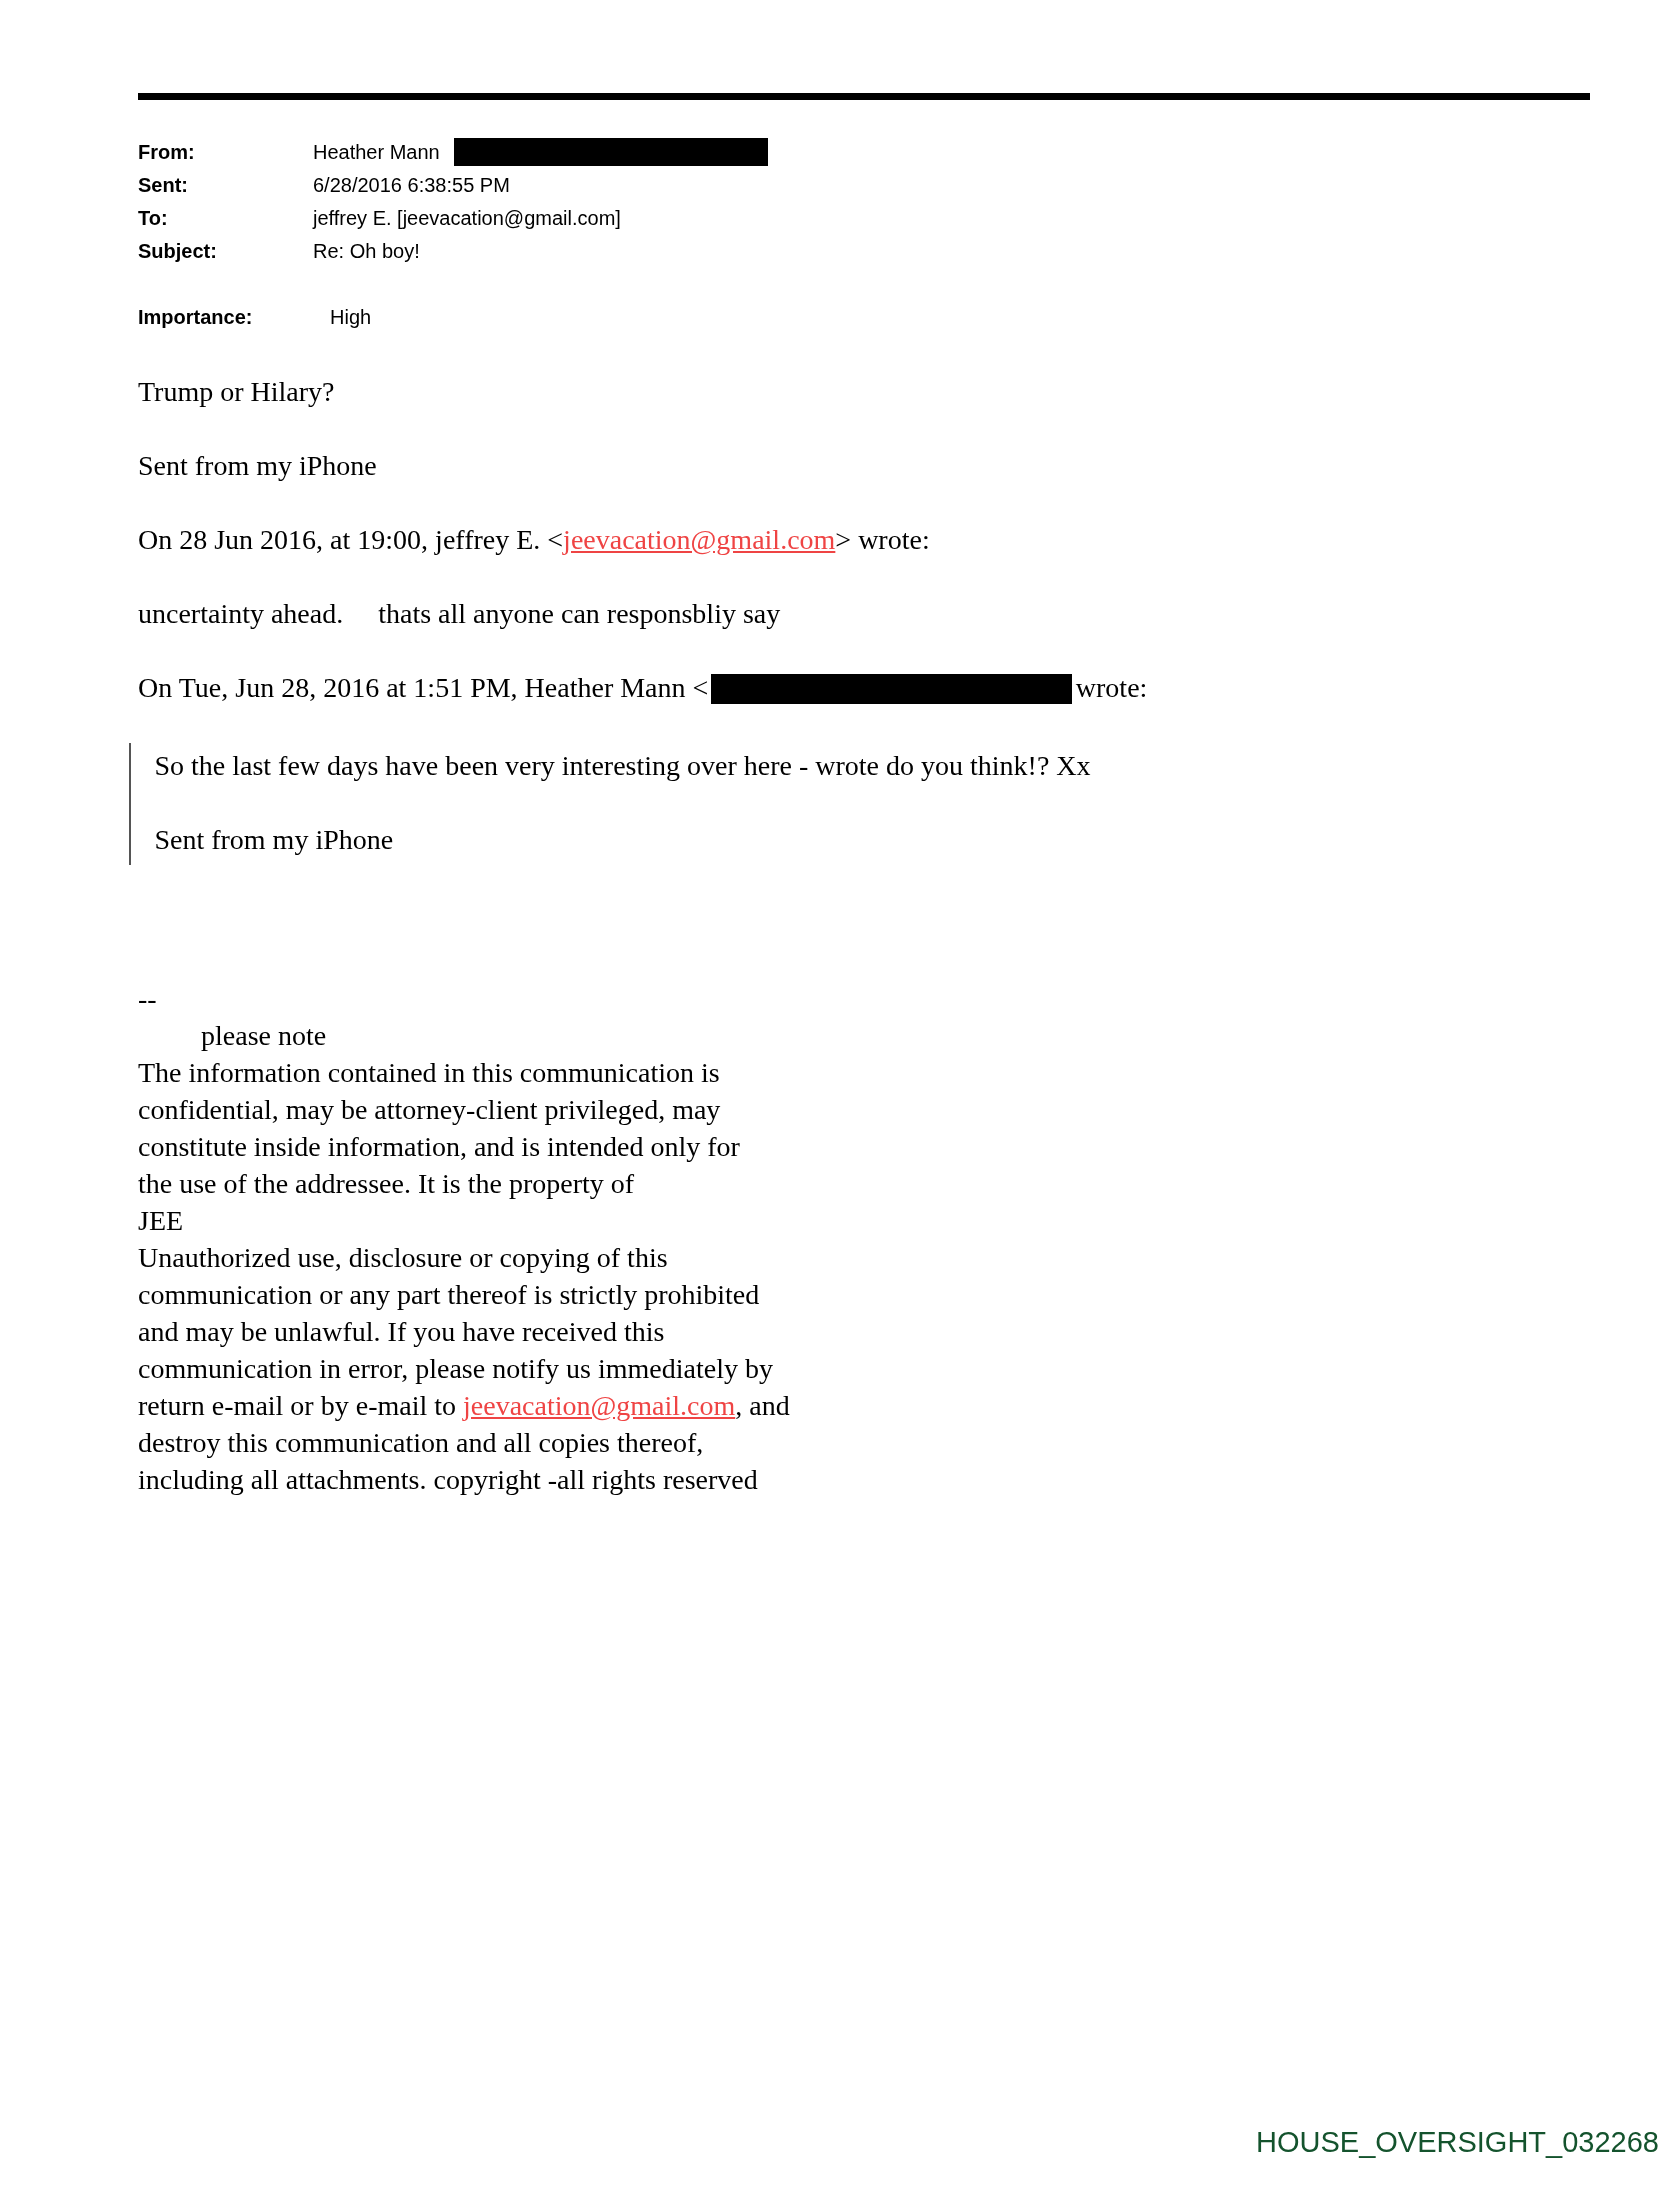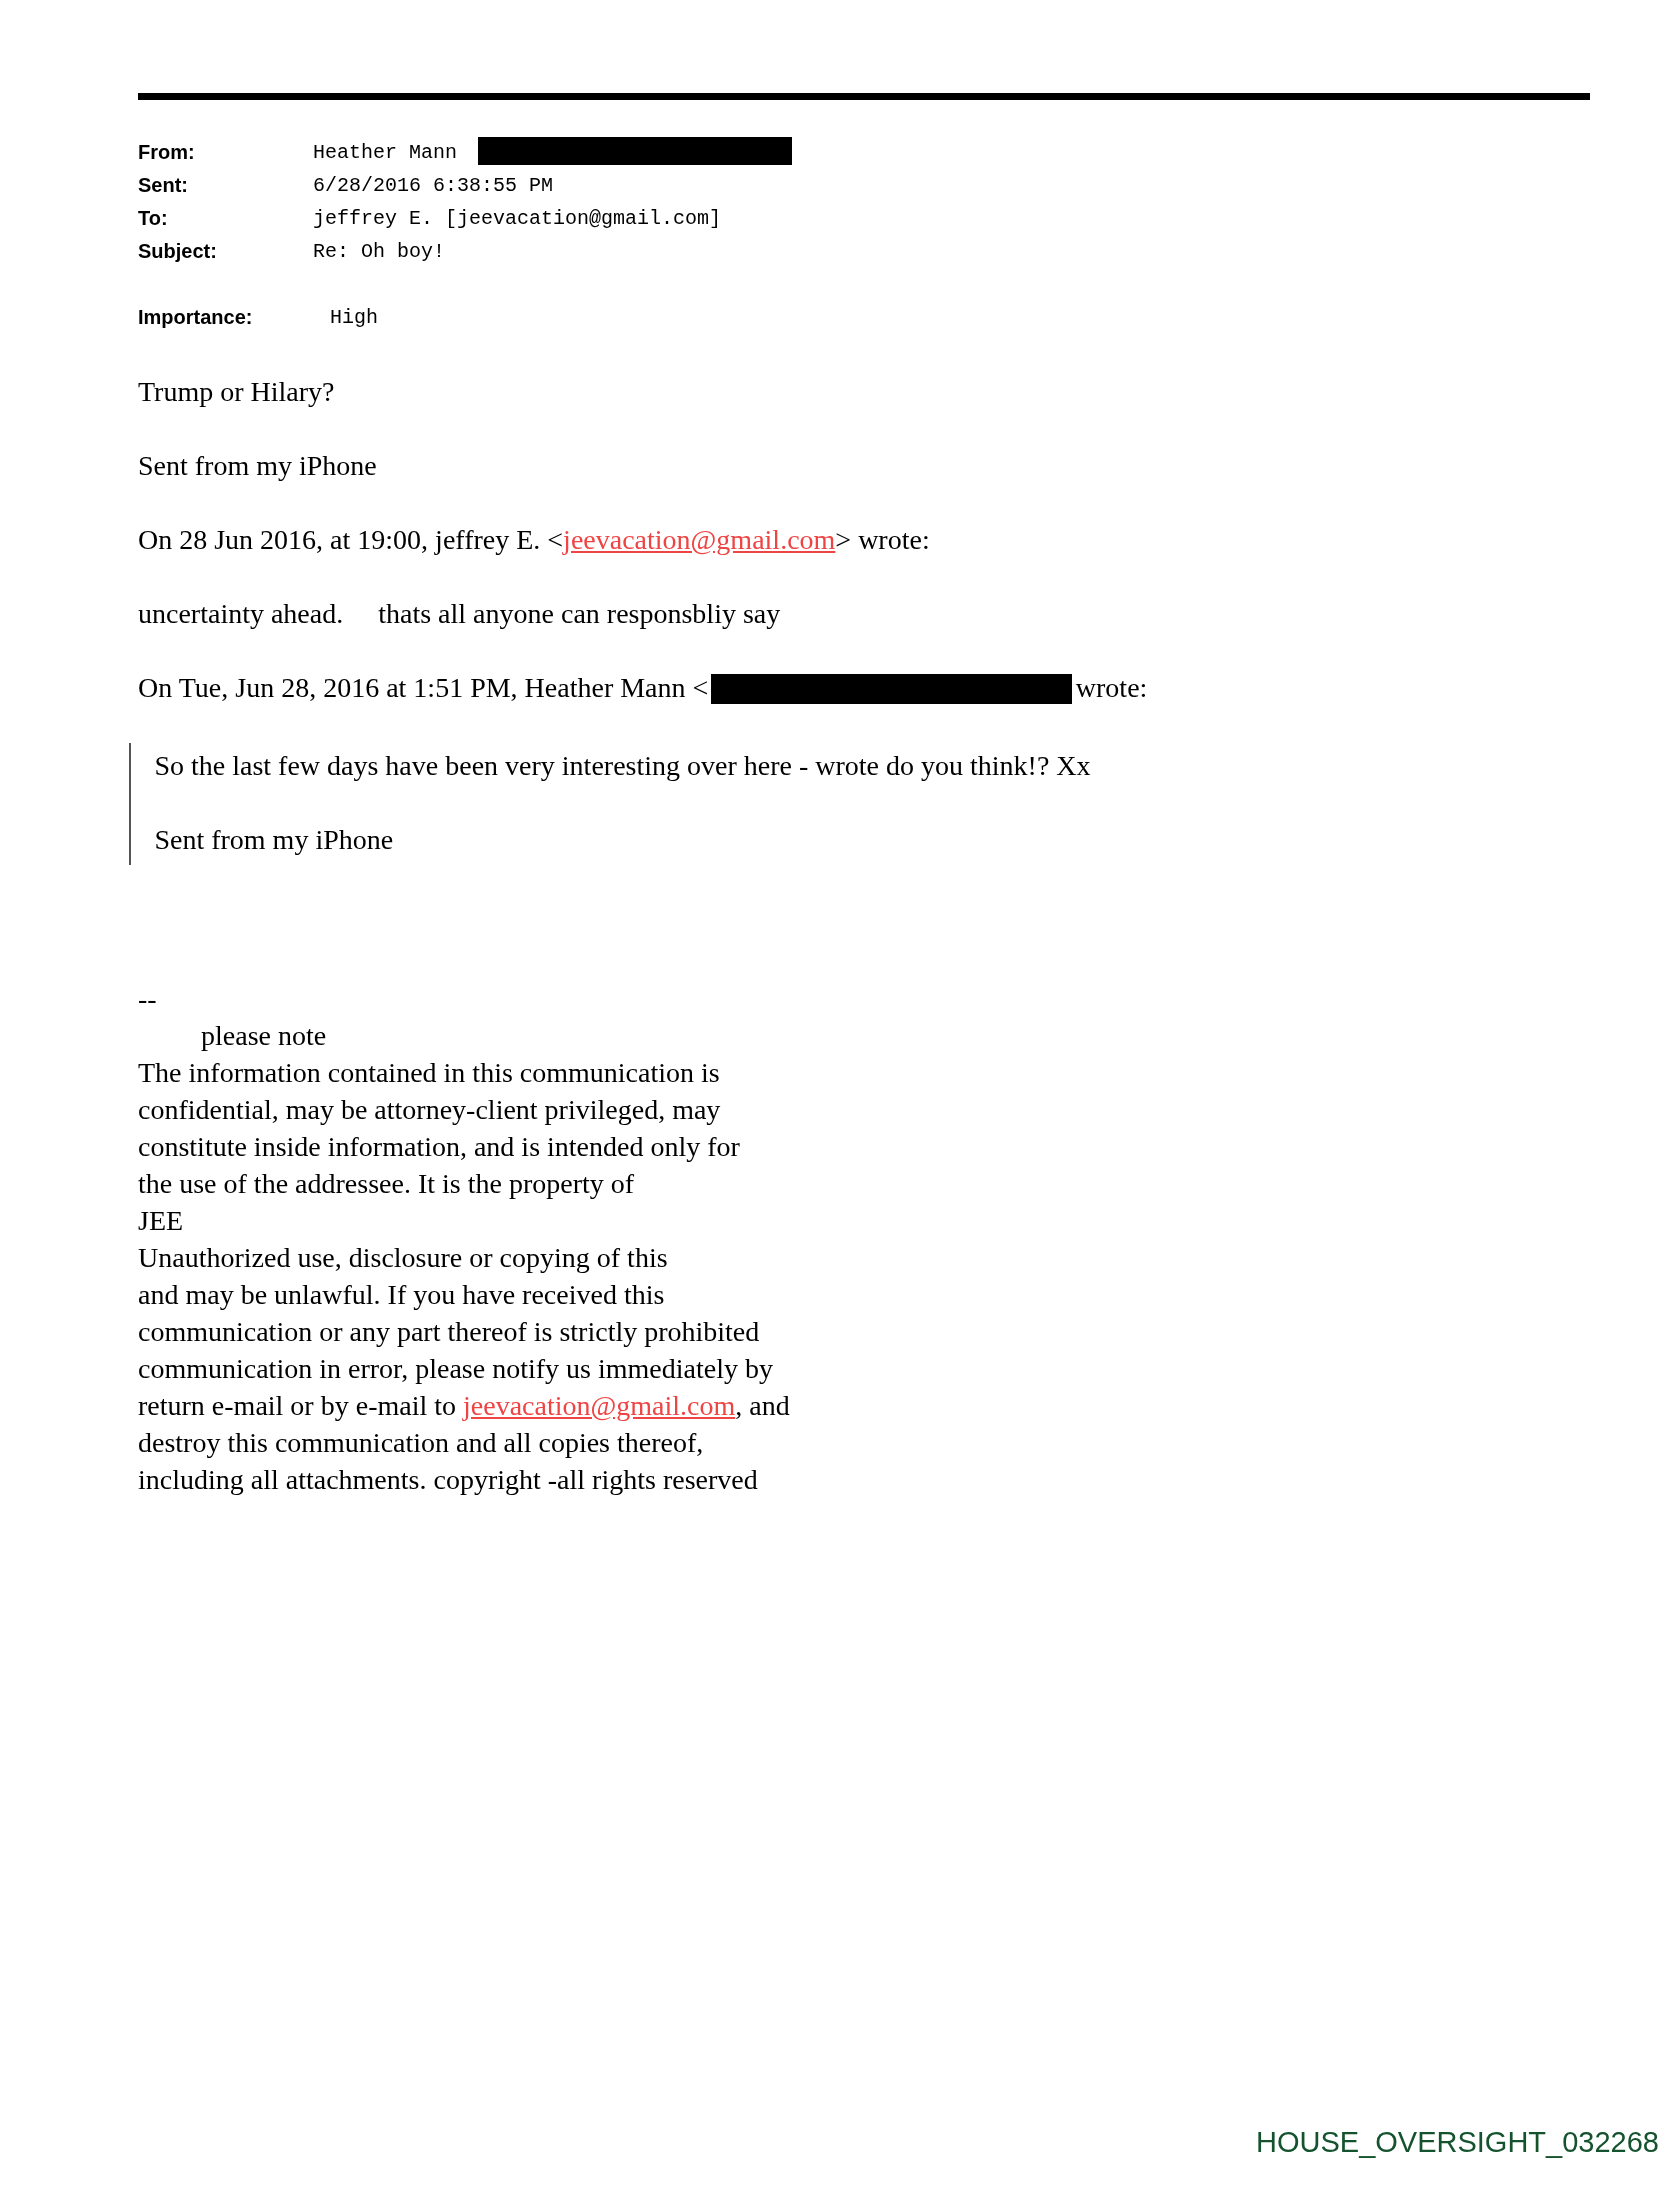--- a/index.html
+++ b/index.html
@@ -35,21 +35,20 @@
     display: flex;
     align-items: flex-start;
   }
   .hlabel {
     font-weight: bold;
     width: 175px;
     flex: 0 0 175px;
   }
   .hvalue {
     white-space: pre-wrap;
-    font-family: Liberation Mono, monospace;
   }
   .hrow.importance {
     margin-top: 33px;
     gap: 17px;
   }
   .redaction {
     display: inline-block;
     background: #000000;
     vertical-align: middle;
     margin-top: -3.9px;
@@ -168,22 +167,22 @@
 
     <p class="please-note">please note</p>
 
     <div class="disclaimer">
       <div>The information contained in this communication is</div>
       <div>confidential, may be attorney-client privileged, may</div>
       <div>constitute inside information, and is intended only for</div>
       <div>the use of the addressee. It is the property of</div>
       <div>JEE</div>
       <div>Unauthorized use, disclosure or copying of this</div>
+      <div>communication or any part thereof is strictly prohibited</div>
       <div>and may be unlawful. If you have received this</div>
-      <div>communication or any part thereof is strictly prohibited</div>
       <div>communication in error, please notify us immediately by</div>
       <div><span>return e-mail or by e-mail to </span><a class="link">jeevacation@gmail.com</a><span>, and</span></div>
       <div>destroy this communication and all copies thereof,</div>
       <div>including all attachments. copyright -all rights reserved</div>
     </div>
 
   </div>
 
   <div class="footer">HOUSE_OVERSIGHT_032268</div>
 

